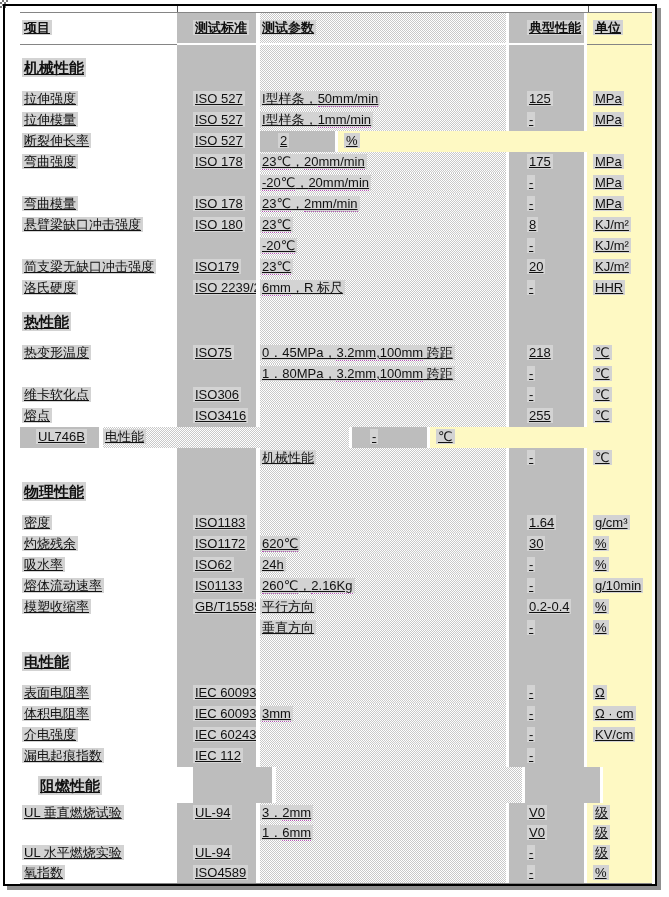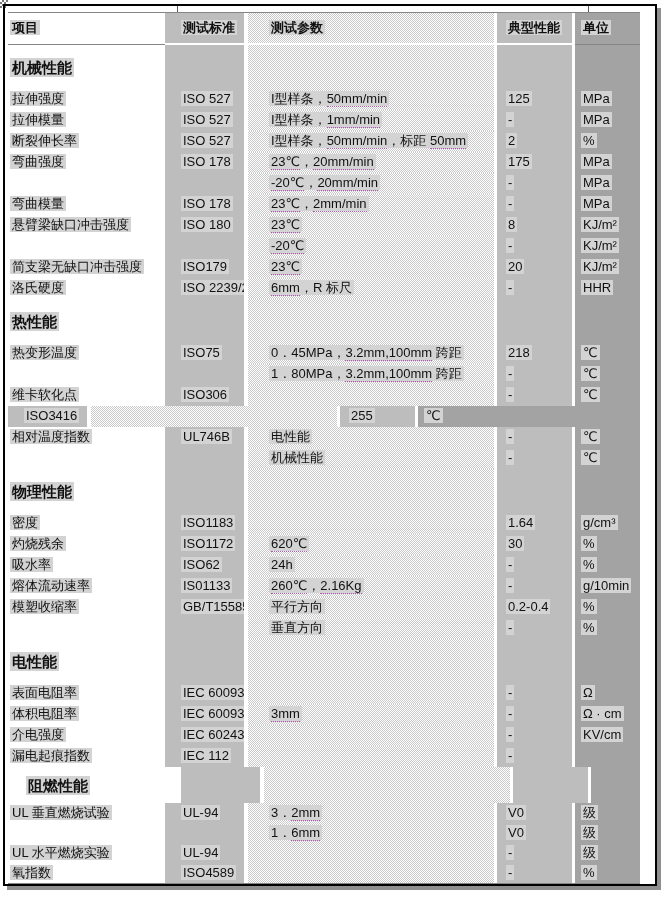--- a/index.html
+++ b/index.html
@@ -23,52 +23,52 @@
     background-image:
       linear-gradient(45deg,#777 25%,transparent 25%,transparent 75%,#777 75%),
       linear-gradient(45deg,#777 25%,transparent 25%,transparent 75%,#777 75%);
     background-size:4px 4px;background-position:0 0,2px 2px;
   }
   .vline{position:absolute;top:6px;height:877px;width:1px;background:#5a5a5a;}
   .vline.v1{left:177px;}
   .vline.v2{left:588px;}
 
   .doc-table{
-    position:absolute;left:8px;top:12px;width:632px;
-    border-top:1px solid var(--line);border-bottom:1px solid var(--line);
+    position:absolute;left:20px;top:12px;width:632px;
+    border-top:1px solid var(--line);border-bottom:1px solid var(--line);text-decoration:underline;
   }
   .row{display:flex;}
   .row > div{box-sizing:border-box;overflow:hidden;white-space:nowrap;}
   .c1{width:157px;background:#fff;}
   .c2{width:83px;background:var(--band);border-right:4px solid #fff;}
   .c3{width:249px;border-right:3px solid #fff;background-color:#fff;
       background-image:
         linear-gradient(45deg,#c9c9c9 25%,transparent 25%,transparent 75%,#c9c9c9 75%),
         linear-gradient(45deg,#c9c9c9 25%,transparent 25%,transparent 75%,#c9c9c9 75%);
       background-size:2px 2px;background-position:0 0,1px 1px;}
   .c4{width:78px;background:var(--band);border-right:3px solid #fff;}
-  .c5{flex:1;background:#a3a3a3;padding-left:6px;}
+  .c5{flex:1;background:#fef9c3;padding-left:6px;}
 
   .header-row{height:32px;line-height:30px;font-weight:bold;font-size:13px;}
   .header-row .c1,.header-row .c5{border-bottom:1px solid var(--line);}
   .header-row .c2,.header-row .c3,.header-row .c4{border-bottom:2px solid #fff;}
 
   .section-row{height:44px;}
   .section.last .section-row{height:36px;margin-left:16px;}
   .section-row .c1{display:flex;align-items:center;}
   .section-title{font-size:15px;font-weight:bold;line-height:19px;}
 
   .item-row{height:21px;line-height:20px;font-size:13px;}
   .section.last .item-row{height:20px;line-height:19px;}
 
   .hl{background:var(--hl);padding:0 2px;}
   .c1 .hl{margin-left:2px;}
   .c2 .hl{margin-left:16px;}
-  .c3 .hl{margin-left:21px;}
-  .c4 .hl{margin-left:9px;}
+  .c3 .hl{margin-left:0;}
+  .c4 .hl{margin-left:18px;}
   .u{border-bottom:1px dotted var(--sq);}
 </style>
 </head>
 <body>
 
 <div class="corner-handle"></div>
 <div class="frame"></div>
 <div class="vline v1"></div>
 <div class="vline v2"></div>
 
@@ -101,21 +101,20 @@
         <div class="row item-row">
           <div class="c1"><span class="hl">拉伸模量</span></div>
           <div class="c2"><span class="hl">ISO 527</span></div>
           <div class="c3"><span class="hl"><span>I型样条，</span><span class="u">1mm/min</span></span></div>
           <div class="c4"><span class="hl">-</span></div>
           <div class="c5"><span class="hl">MPa</span></div>
         </div>
         <div class="row item-row">
           <div class="c1"><span class="hl">断裂伸长率</span></div>
           <div class="c2"><span class="hl">ISO 527</span></div>
-          <div class="c3"><span class="hl"><span>I型样条，</span><span class="u">50mm/min</span><span>，标距 </span><span class="u">50mm</span></span></div>
           <div class="c4"><span class="hl">2</span></div>
           <div class="c5"><span class="hl">%</span></div>
         </div>
         <div class="row item-row">
           <div class="c1"><span class="hl">弯曲强度</span></div>
           <div class="c2"><span class="hl">ISO 178</span></div>
           <div class="c3"><span class="hl"><span class="u">23℃</span><span>，</span><span class="u">20mm/min</span></span></div>
           <div class="c4"><span class="hl">175</span></div>
           <div class="c5"><span class="hl">MPa</span></div>
         </div>
@@ -187,27 +186,27 @@
           <div class="c5"><span class="hl">℃</span></div>
         </div>
         <div class="row item-row">
           <div class="c1"><span class="hl">维卡软化点</span></div>
           <div class="c2"><span class="hl">ISO306</span></div>
           <div class="c3"></div>
           <div class="c4"><span class="hl">-</span></div>
           <div class="c5"><span class="hl">℃</span></div>
         </div>
         <div class="row item-row">
+          <div class="c1"><span class="hl">熔点</span></div>
           <div class="c2"><span class="hl">ISO3416</span></div>
           <div class="c3"></div>
           <div class="c4"><span class="hl">255</span></div>
           <div class="c5"><span class="hl">℃</span></div>
         </div>
         <div class="row item-row">
-          <div class="c1"><span class="hl">相对温度指数</span></div>
           <div class="c2"><span class="hl">UL746B</span></div>
           <div class="c3"><span class="hl"><span>电性能</span></span></div>
           <div class="c4"><span class="hl">-</span></div>
           <div class="c5"><span class="hl">℃</span></div>
         </div>
         <div class="row item-row">
           <div class="c1"></div>
           <div class="c2"></div>
           <div class="c3"><span class="hl"><span>机械性能</span></span></div>
           <div class="c4"><span class="hl">-</span></div>

